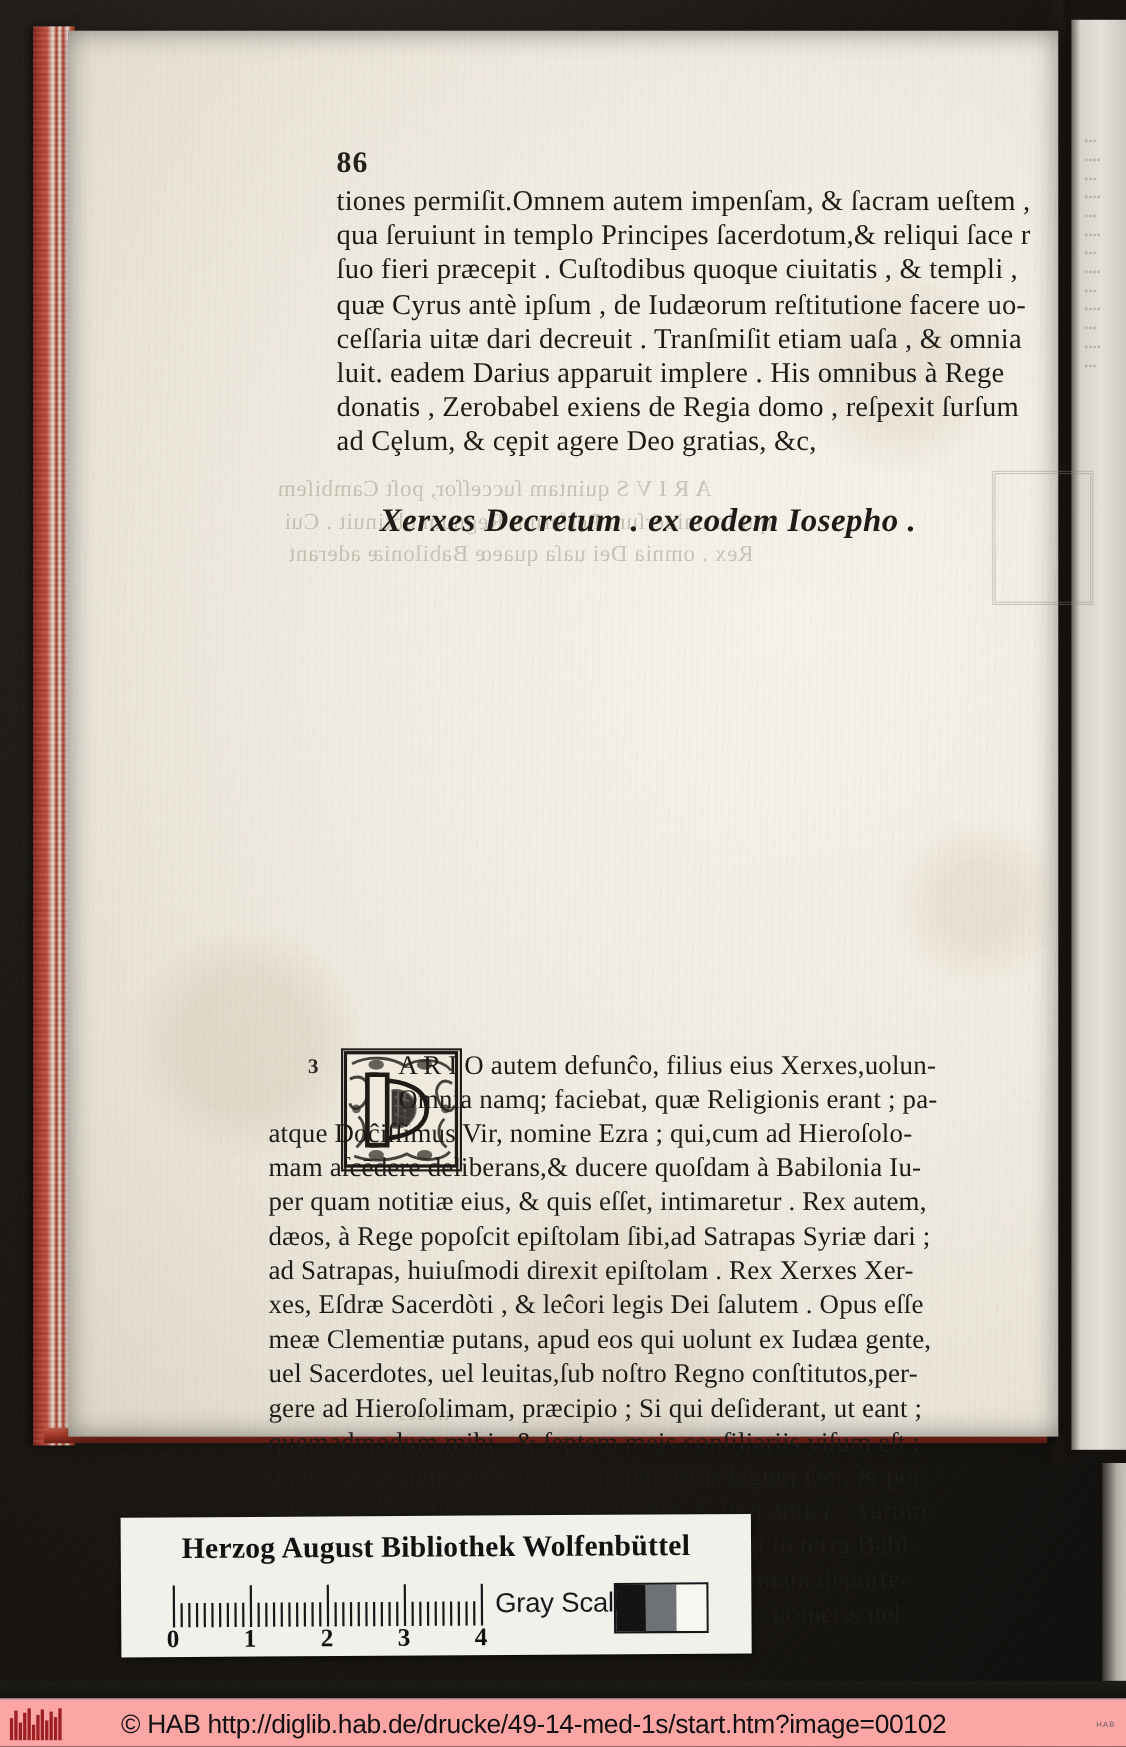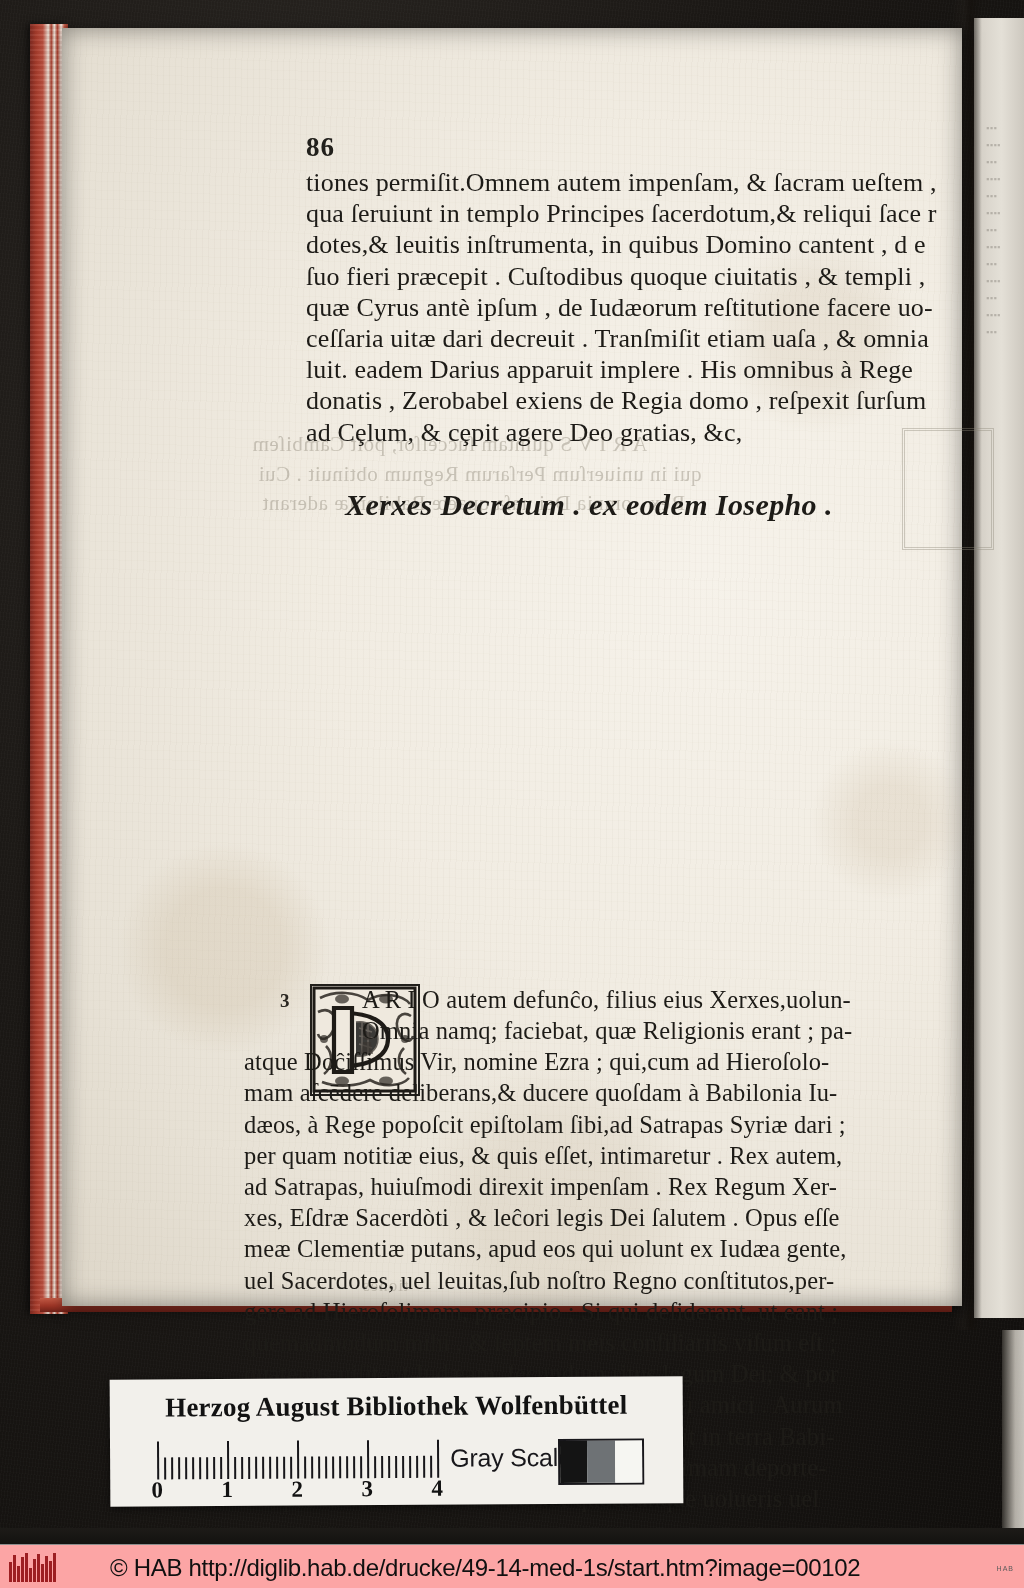--- a/index.html
+++ b/index.html
@@ -387,21 +387,20 @@
     <div class="bleed-box"></div>
     <div class="bleed-word">tiones</div>
 
     <div class="textblock">
 
       <div class="folio">86</div>
 
       <p class="para para-open">
         <span class="ln">tiones permiſit.Omnem autem impenſam, &amp; ſacram ueſtem ,</span>
         <span class="ln">qua ſeruiunt in templo Principes ſacerdotum,&amp; reliqui ſace r</span>
-        <span class="ln">dotes,&amp; leuitis inſtrumenta, in quibus Domino cantent , d e</span>
         <span class="ln">ſuo fieri præcepit .  Cuſtodibus quoque ciuitatis , &amp; templi ,</span>
         <span class="ln">quæ Cyrus antè ipſum , de Iudæorum reſtitutione facere uo-</span>
         <span class="ln">ceſſaria uitæ dari decreuit . Tranſmiſit etiam uaſa , &amp; omnia</span>
         <span class="ln">luit.  eadem Darius apparuit implere . His omnibus à Rege</span>
         <span class="ln">donatis , Zerobabel exiens de  Regia domo , reſpexit ſurſum</span>
         <span class="ln">ad Cȩlum, &amp; cȩpit agere Deo gratias, &amp;c,</span>
       </p>
 
       <h2 class="heading">Xerxes Decretum . ex eodem Iosepho .</h2>
 
@@ -450,23 +449,23 @@
             </svg>
           </div>
         </div>
 
         <div class="body2">
           <span class="ln ind">A R I O  autem defunĉo, filius eius Xerxes,uolun-</span>
           <span class="ln ind">Omnia namq; faciebat, quæ Religionis erant ; pa-</span>
 
           <span class="ln">atque Doĉiſſimus Vir, nomine Ezra ; qui,cum ad Hieroſolo-</span>
           <span class="ln">mam aſcēdere deliberans,&amp; ducere quoſdam à Babilonia Iu-</span>
+          <span class="ln">per quam notitiæ eius, &amp; quis eſſet, intimaretur . Rex autem,</span>
           <span class="ln">dæos, à Rege popoſcit epiſtolam ſibi,ad Satrapas Syriæ dari ;</span>
-          <span class="ln">per quam notitiæ eius, &amp; quis eſſet, intimaretur . Rex autem,</span>
-          <span class="ln">ad Satrapas, huiuſmodi direxit impenſam . Rex Regum Xer-</span>
+          <span class="ln">ad Satrapas, huiuſmodi direxit epiſtolam . Rex Xerxes Xer-</span>
           <span class="ln">xes, Eſdræ Sacerdòti , &amp; leĉori legis Dei ſalutem . Opus eſſe</span>
           <span class="ln">meæ Clementiæ putans, apud eos qui uolunt ex Iudæa gente,</span>
           <span class="ln">uel Sacerdotes, uel leuitas,ſub noſtro Regno conſtitutos,per-</span>
           <span class="ln">gere ad Hieroſolimam, præcipio ;  Si qui deſiderant, ut eant ;</span>
           <span class="ln">quemadmodum mihi , &amp; ſeptem meis conſiliariis viſum eſt ;</span>
           <span class="ln">quatenus uiſitent Iudæam, ſecundum ritus legum Dei; &amp; por</span>
           <span class="ln">tent dona Deo Iſrael , quæ deuoui ego, &amp; mei amici . Aurum</span>
           <span class="ln">etiam, &amp; Argentum, quantum inuentum fuerit in terra Babi-</span>
           <span class="ln">loniæ , Deo dicatum ; hoc omne ad Hieroſolimam deporte-</span>
           <span class="ln">tur, pro ſacrificiis Dei  nec non,&amp; quodcunque uolueris  uel</span>

